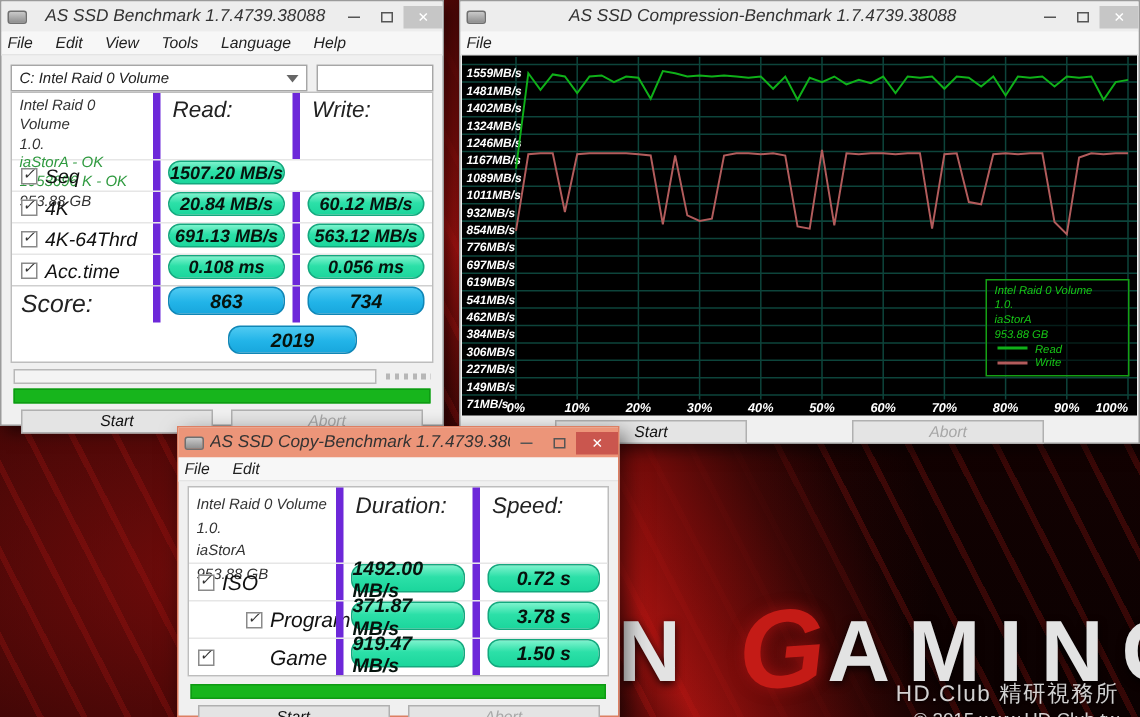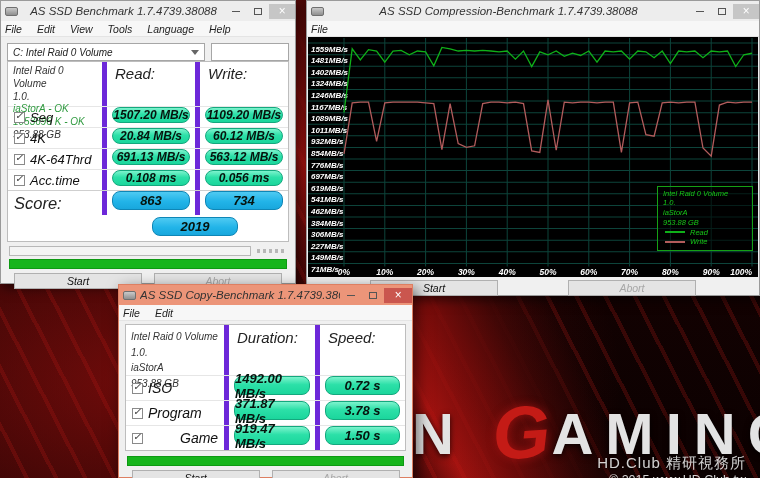--- a/index.html
+++ b/index.html
@@ -152,23 +152,20 @@
       <div class="cell rw-hdr">Write:</div>
     </div>
 
     <div class="grid3 bench-row">
       <div class="cell first row-label">
           <span class="checkbox"></span>
           <span>Seq</span>
         </div>
       <div class="cell pill-wrap">
           <span class="pill">1507.20 MB/s</span>
-        </div>
-      <div class="cell pill-wrap">
-          <span class="pill">1109.20 MB/s</span>
         </div>
     </div>
     <div class="grid3 bench-row">
       <div class="cell first row-label">
           <span class="checkbox"></span>
           <span>4K</span>
         </div>
       <div class="cell pill-wrap">
           <span class="pill">20.84 MB/s</span>
         </div>
@@ -365,21 +362,21 @@
           <span>ISO</span>
         </div>
       <div class="cell pill-wrap">
           <span class="pill tall">1492.00 MB/s</span>
         </div>
       <div class="cell pill-wrap">
           <span class="pill tall">0.72 s</span>
         </div>
     </div>
     <div class="grid3c bench-row">
-      <div class="cell first row-label" style="font-size:14px;">
+      <div class="cell first row-label" style="font-size:14px;margin-left:32px;">
           <span class="checkbox"></span>
           <span>Program</span>
         </div>
       <div class="cell pill-wrap">
           <span class="pill tall">371.87 MB/s</span>
         </div>
       <div class="cell pill-wrap">
           <span class="pill tall">3.78 s</span>
         </div>
     </div>

